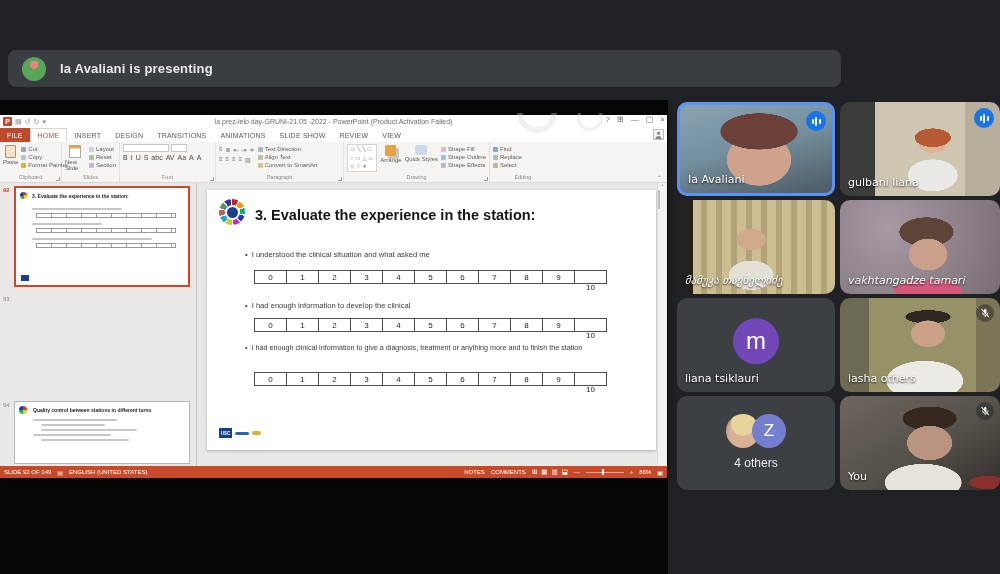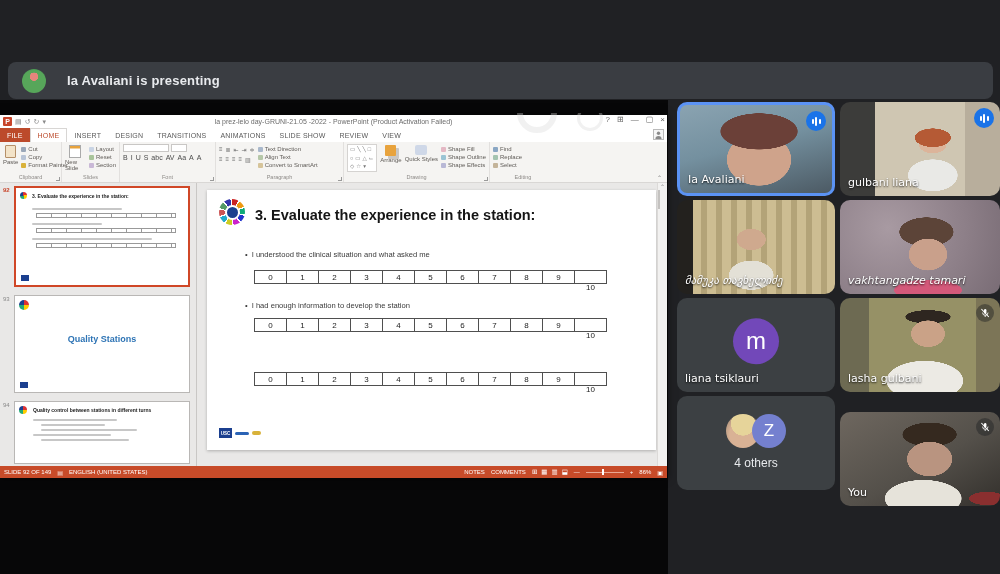--- a/index.html
+++ b/index.html
@@ -1,20 +1,20 @@
 <!DOCTYPE html>
 <html><head>
 <meta charset="utf-8">
 <style>
   * { margin:0; padding:0; box-sizing:border-box; }
   html,body { width:1000px; height:574px; overflow:hidden; }
   body { font-family:"Liberation Sans","DejaVu Sans",sans-serif; background:#202124; position:relative; }
 
   
-  .presenting-banner{position:absolute;left:8px;top:62px;width:985px;height:37px;background:#3a3d42;border-radius:8px;display:flex;align-items:center;gap:21px;padding:0 14px;}
+  .presenting-banner{position:absolute;left:8px;top:50px;width:833px;height:37px;background:#3a3d42;border-radius:8px;display:flex;align-items:center;gap:14px;padding:0 14px;}
   .presenter-avatar{width:24px;height:24px;border-radius:50%;background:radial-gradient(circle at 50% 32%,#e8857c 0 20%,rgba(0,0,0,0) 21%),radial-gradient(circle at 50% 55%,#57a65a 0 65%,#2e7d46 100%);flex:0 0 auto;}
   .presenting-text{color:#e8eaed;font-size:13px;font-weight:bold;letter-spacing:.2px;}
   .stage{position:absolute;left:0;top:100px;width:668px;height:474px;background:#070708;}
 
   
   .ppt{position:absolute;left:0;top:15px;width:667px;height:363px;background:#fff;box-shadow:0 0 8px rgba(0,0,0,.6);font-family:"Liberation Sans",sans-serif;}
   .ppt-titlebar{position:relative;height:13px;background:#fff;display:flex;align-items:center;}
   .qat{display:flex;align-items:center;gap:3px;padding-left:3px;}
   .ppt-logo{width:9px;height:9px;background:#c8442a;color:#fff;font-size:7px;font-weight:bold;display:flex;align-items:center;justify-content:center;border-radius:1px;}
   .qat-icon{font-size:7px;color:#8a8a8a;line-height:1;}
@@ -109,21 +109,21 @@
   .ov-photo{width:34px;height:34px;border-radius:50%;background:radial-gradient(circle at 50% 28%,#e6d49a 0 40%,rgba(0,0,0,0) 41%),radial-gradient(circle at 50% 60%,#d9b295 0 50%,#8a7b6a 100%);}
   .ov-z{width:34px;height:34px;border-radius:50%;background:#7480cf;color:#fff;font-size:17px;display:flex;align-items:center;justify-content:center;margin-left:-8px;}
   .others-label{position:absolute;left:0;right:0;top:60px;text-align:center;color:#e8eaed;font-size:12px;}
 
   
   .scene-ia{background:radial-gradient(ellipse 42% 34% at 52% 30%,#6b4038 0 60%,rgba(0,0,0,0) 61%),radial-gradient(ellipse 30% 42% at 52% 62%,#cfa38b 0 70%,rgba(0,0,0,0) 71%),linear-gradient(165deg,#8aa3b1 0%,#74909f 45%,#4c5a64 100%);}
   .scene-liana{background:radial-gradient(ellipse 16% 14% at 58% 38%,#b55a35 0 70%,rgba(0,0,0,0) 71%),radial-gradient(ellipse 12% 12% at 58% 46%,#dcb49a 0 70%,rgba(0,0,0,0) 71%),radial-gradient(ellipse 22% 24% at 58% 78%,#e9e9e6 0 70%,rgba(0,0,0,0) 71%),linear-gradient(90deg,#3c3c3a 0 22%,#cfc6b2 22% 78%,#b8ae9c 78% 100%);}
   .scene-mamuka{background:radial-gradient(ellipse 13% 16% at 47% 42%,#cfa98e 0 70%,rgba(0,0,0,0) 71%),radial-gradient(ellipse 20% 22% at 47% 80%,#e3e0d6 0 70%,rgba(0,0,0,0) 71%),linear-gradient(90deg,#23211e 0 10%,rgba(0,0,0,0) 10%),repeating-linear-gradient(90deg,#cdbd92 0 9px,#b3a378 9px 15px);}
   .scene-tamari{background:radial-gradient(ellipse 30% 16% at 55% 96%,#d4597a 0 70%,rgba(0,0,0,0) 71%),radial-gradient(ellipse 17% 24% at 55% 58%,#c9a08b 0 70%,rgba(0,0,0,0) 71%),radial-gradient(ellipse 24% 22% at 54% 34%,#5c4438 0 70%,rgba(0,0,0,0) 71%),radial-gradient(circle at 30% 30%,#a89aa2 0%,#8d7f88 60%,#796c75 100%);}
   .scene-lasha{background:radial-gradient(ellipse 15% 20% at 55% 38%,#caa287 0 70%,rgba(0,0,0,0) 71%),radial-gradient(ellipse 20% 10% at 55% 20%,#2e2620 0 70%,rgba(0,0,0,0) 71%),radial-gradient(ellipse 34% 30% at 53% 88%,#eceae4 0 70%,rgba(0,0,0,0) 71%),linear-gradient(90deg,#6d6a52 0 18%,#969166 18% 85%,#7c7557 85% 100%);}
-  .scene-you{background:radial-gradient(ellipse 16% 10% at 92% 92%,#8a2f2f 0 70%,rgba(0,0,0,0) 71%),radial-gradient(ellipse 20% 26% at 56% 50%,#b99480 0 70%,rgba(0,0,0,0) 71%),radial-gradient(ellipse 24% 18% at 56% 24%,#35291f 0 70%,rgba(0,0,0,0) 71%),radial-gradient(ellipse 34% 28% at 52% 92%,#e6e3da 0 70%,rgba(0,0,0,0) 71%),linear-gradient(150deg,#6e675f 0%,#54504a 55%,#33302c 100%);margin-top:16px;}
+  .scene-you{background:radial-gradient(ellipse 16% 10% at 92% 92%,#8a2f2f 0 70%,rgba(0,0,0,0) 71%),radial-gradient(ellipse 20% 26% at 56% 50%,#b99480 0 70%,rgba(0,0,0,0) 71%),radial-gradient(ellipse 24% 18% at 56% 24%,#35291f 0 70%,rgba(0,0,0,0) 71%),radial-gradient(ellipse 34% 28% at 52% 92%,#e6e3da 0 70%,rgba(0,0,0,0) 71%),linear-gradient(150deg,#6e675f 0%,#54504a 55%,#33302c 100%);}
 </style>
 </head>
 <body>
 
 <div class="presenting-banner">
   <span class="presenter-avatar"></span>
   <span class="presenting-text">Ia Avaliani is presenting</span>
 </div>
 
 <div class="stage">
@@ -355,25 +355,20 @@
             <div class="mini-scale" style="margin:3px 4px 0 4px;"></div>
             <div class="mini-line" style="width:70px;margin-top:5px;"></div>
             <div class="mini-scale" style="margin:3px 4px 0 4px;"></div>
             <div class="mini-line" style="width:120px;margin-top:5px;"></div>
             <div class="mini-scale" style="margin:3px 4px 0 4px;"></div>
           </div>
           <span class="mini-usc"></span>
         </div>
 
         <span class="thumb-num" style="left:3px;top:113px;">93</span>
-        <div class="thumb" style="top:112px;height:98px;">
-          <span class="mini-ring" style="width:10px;height:10px;"></span>
-          <div class="thumb93-title">Quality Stations</div>
-          <span class="mini-usc"></span>
-        </div>
 
         <span class="thumb-num" style="left:3px;top:219px;">94</span>
         <div class="thumb" style="top:218px;height:63px;">
           <span class="mini-ring" style="width:8px;height:8px;"></span>
           <div style="padding:5px 8px 0 18px;">
             <div class="mini-title">Quality control between stations in different turns</div>
             <div class="mini-line" style="width:84px;margin-top:6px;"></div>
             <div class="mini-line" style="width:64px;margin-top:3px;margin-left:8px;"></div>
             <div class="mini-line" style="width:96px;margin-top:3px;margin-left:8px;"></div>
             <div class="mini-line" style="width:78px;margin-top:3px;"></div>
@@ -397,35 +392,36 @@
               <span class="scale-cell">3</span>
               <span class="scale-cell">4</span>
               <span class="scale-cell">5</span>
               <span class="scale-cell">6</span>
               <span class="scale-cell">7</span>
               <span class="scale-cell">8</span>
               <span class="scale-cell">9</span>
               <span class="scale-cell">10</span>
             </div>
 
-          <div class="bullet" style="top:111px;">I had enough information to develop the station</div>
+          <div class="bullet" style="top:111px;">I had enough information to develop the clinical</div>
           <div class="scale-row" style="top:128px;">
               <span class="scale-cell">0</span>
               <span class="scale-cell">1</span>
               <span class="scale-cell">2</span>
               <span class="scale-cell">3</span>
               <span class="scale-cell">4</span>
               <span class="scale-cell">5</span>
               <span class="scale-cell">6</span>
               <span class="scale-cell">7</span>
               <span class="scale-cell">8</span>
               <span class="scale-cell">9</span>
               <span class="scale-cell">10</span>
             </div>
 
+          <div class="bullet" style="top:153px;width:405px;font-size:7.2px;">I had enough clinical information to give a diagnosis, treatment or anything more and to finish the station</div>
           <div class="scale-row" style="top:182px;">
               <span class="scale-cell">0</span>
               <span class="scale-cell">1</span>
               <span class="scale-cell">2</span>
               <span class="scale-cell">3</span>
               <span class="scale-cell">4</span>
               <span class="scale-cell">5</span>
               <span class="scale-cell">6</span>
               <span class="scale-cell">7</span>
               <span class="scale-cell">8</span>
@@ -506,21 +502,21 @@
 
   <div class="tile colB row2 scene-lasha">
     <span class="mute-ind">
       <svg width="10" height="10" viewBox="0 0 10 10">
           <rect x="4" y="1" width="2.4" height="4.6" rx="1.2" fill="#fff"></rect>
           <path d="M2.6 4.6 a2.7 2.7 0 0 0 5.4 0" stroke="#fff" stroke-width="0.9" fill="none"></path>
           <line x1="5.2" y1="7.4" x2="5.2" y2="9" stroke="#fff" stroke-width="0.9"></line>
           <line x1="1.4" y1="1" x2="8.8" y2="9" stroke="#fff" stroke-width="1.1"></line>
         </svg>
     </span>
-    <span class="name-label">lasha gulbani</span>
+    <span class="name-label">lasha others</span>
   </div>
 
   <div class="tile row3">
     <span class="others-avatars">
       <span class="ov-photo"></span>
       <span class="ov-z">Z</span>
     </span>
     <span class="others-label">4 others</span>
   </div>
 

